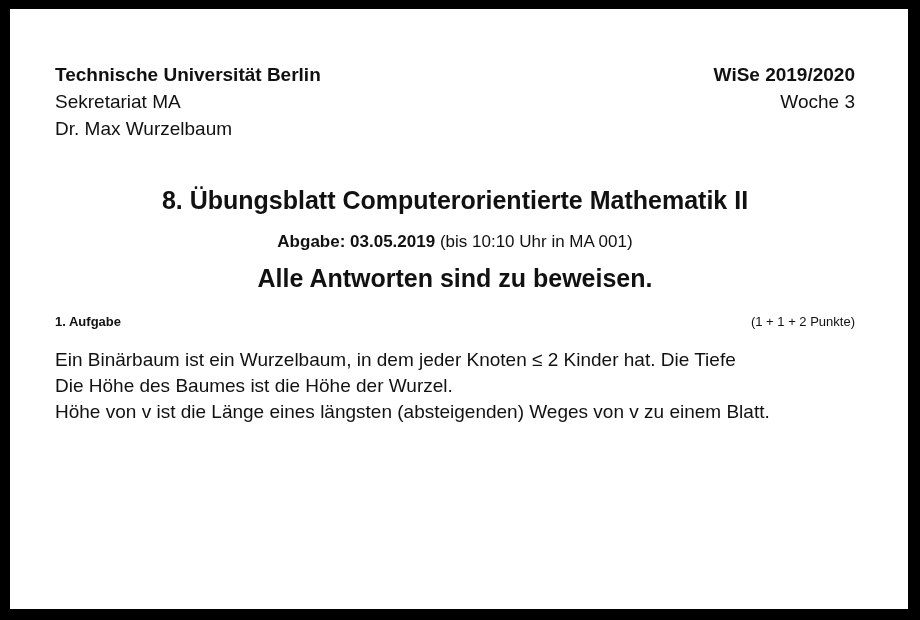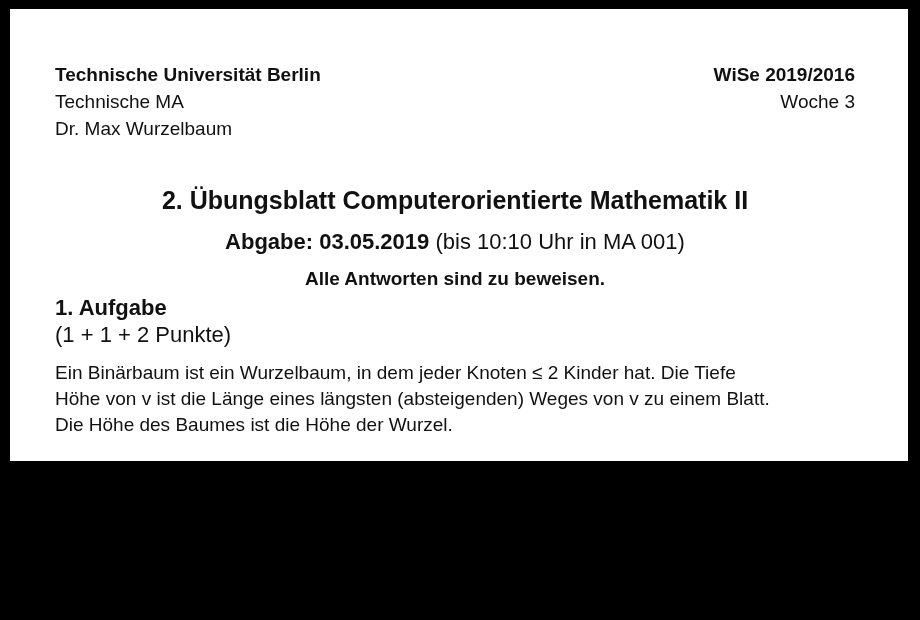--- a/index.html
+++ b/index.html
@@ -11,21 +11,21 @@
     height: 620px;
     background: #000000;
     overflow: hidden;
     font-family: "Liberation Sans", sans-serif;
   }
   .page {
     position: absolute;
     left: 10px;
     top: 9px;
     width: 898px;
-    height: 452px;
+    height: 600px;
     background: #ffffff;
     color: #111111;
     box-sizing: border-box;
     padding: 52px 53px 0 45px;
   }
   .bold { font-weight: 700; }
   .italic { }
 
   .header-row {
     display: flex;
@@ -40,72 +40,71 @@
   .sheet-title {
     margin: 41px 0 0 0;
     text-align: center;
     font-size: 25px;
     line-height: 34px;
     font-weight: 700;
   }
   .due-line {
     margin-top: 11px;
     text-align: center;
-    font-size: 22px;
+    font-size: 17px;
     line-height: 27px;
   }
   .notice-line {
     margin-top: 10px;
     text-align: center;
-    font-size: 19px;
+    font-size: 25px;
     line-height: 27px;
     font-weight: 700;
   }
   .task-row {
-    margin-top: 2px;
+    margin-top: 16px;
     display: flex;
     justify-content: space-between;
-    font-size: 22px;
+    font-size: 13px;
     line-height: 27px;
-    flex-direction: column;
   }
   .paragraph {
     margin-top: 12px;
     font-size: 19px;
     line-height: 26px;
   }
   .paragraph .line { white-space: nowrap; }
 </style>
 </head>
 <body>
 
 <div class="page">
 
   <div class="header-row">
     <div class="header-left">
         <div class="bold">Technische Universität Berlin</div>
-        <div>Technische MA</div>
+        <div>Sekretariat MA</div>
         <div>Dr. Max Wurzelbaum</div>
       </div>
     <div class="header-right">
-        <div class="bold">WiSe 2019/2016</div>
+        <div class="bold">WiSe 2019/2020</div>
         <div>Woche 3</div>
       </div>
   </div>
 
-  <div class="sheet-title">2. Übungsblatt Computerorientierte Mathematik II</div>
+  <div class="sheet-title">8. Übungsblatt Computerorientierte Mathematik II</div>
 
   <div class="due-line"><span class="bold">Abgabe: 03.05.2019</span><span> (bis 10:10 Uhr in MA 001)</span></div>
 
   <div class="notice-line">Alle Antworten sind zu beweisen.</div>
 
   <div class="task-row">
     <span class="bold">1. Aufgabe</span>
     <span>(1 + 1 + 2 Punkte)</span>
   </div>
 
   <div class="paragraph">
       <div class="line"><span>Ein </span><span class="italic">Binärbaum</span><span> ist ein Wurzelbaum, in dem jeder Knoten ≤ 2 Kinder hat. Die Tiefe</span></div>
+      <div class="line"><span>Die Höhe des Baumes ist die Höhe der Wurzel.</span></div>
       <div class="line"><span>Höhe von </span><span class="italic">v</span><span> ist die Länge eines längsten (absteigenden) Weges von </span><span class="italic">v</span><span> zu einem Blatt.</span></div>
-      <div class="line"><span>Die Höhe des Baumes ist die Höhe der Wurzel.</span></div>
     </div>
 
 </div>
 
 </body></html>

